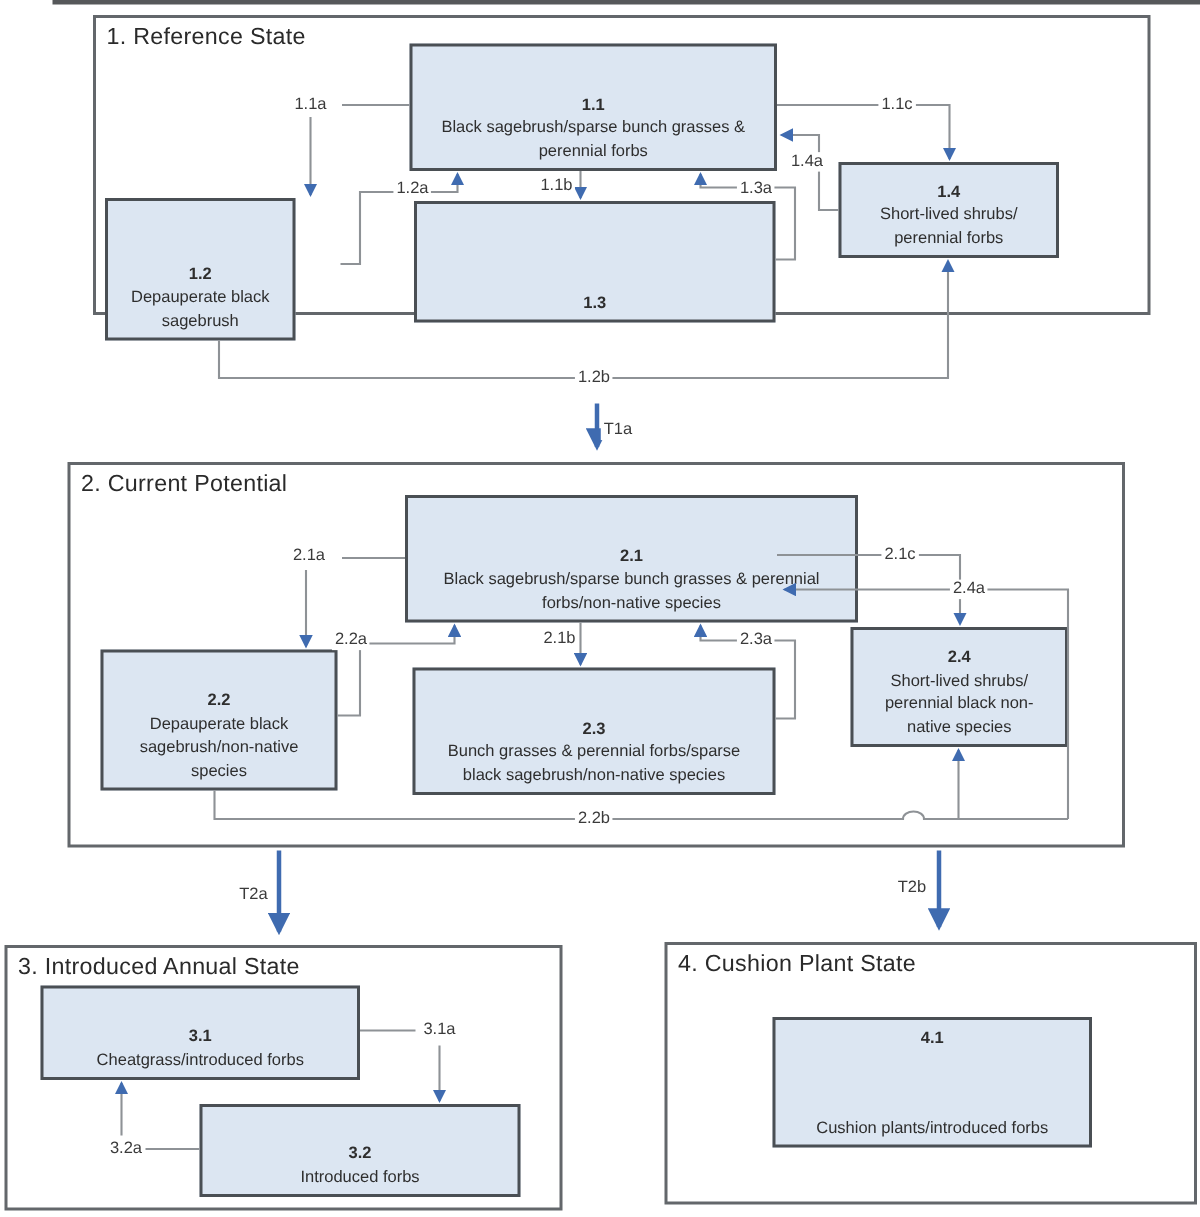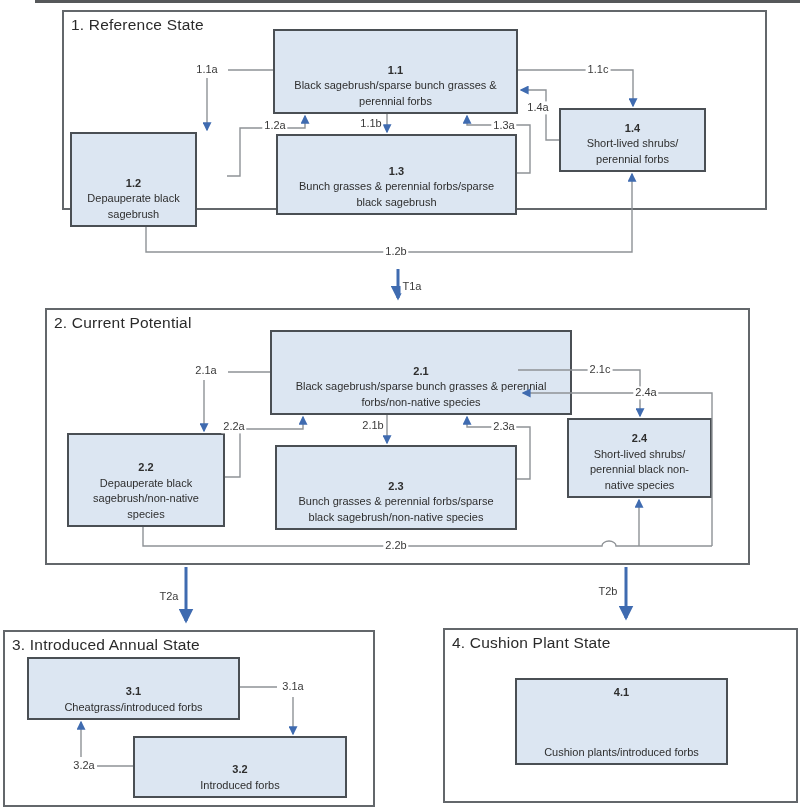--- a/index.html
+++ b/index.html
@@ -51,21 +51,20 @@
   <div class="node" style="left:273px;top:29px;width:245px;height:85px;">
     <div class="num">1.1</div>
     <div>Black sagebrush/sparse bunch grasses &amp; perennial forbs</div>
   </div>
   <div class="node" style="left:70px;top:132px;width:127px;height:95px;">
     <div class="num">1.2</div>
     <div>Depauperate black sagebrush</div>
   </div>
   <div class="node" style="left:276px;top:134px;width:241px;height:81px;">
     <div class="num">1.3</div>
-    <div>Bunch grasses &amp; perennial forbs/sparse black sagebrush</div>
   </div>
   <div class="node" style="left:559px;top:108px;width:147px;height:64px;">
     <div class="num">1.4</div>
     <div>Short-lived shrubs/ perennial forbs</div>
   </div>
 
   <div class="node" style="left:270px;top:330px;width:302px;height:85px;">
     <div class="num">2.1</div>
     <div>Black sagebrush/sparse bunch grasses &amp; perennial forbs/non-native species</div>
   </div>

